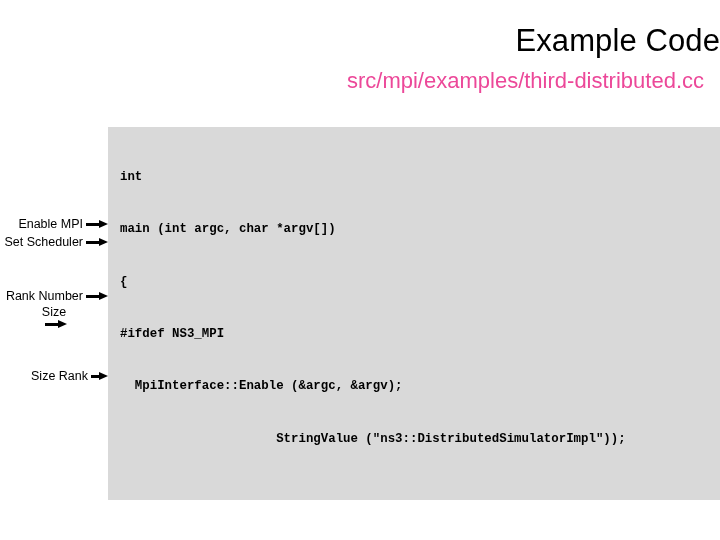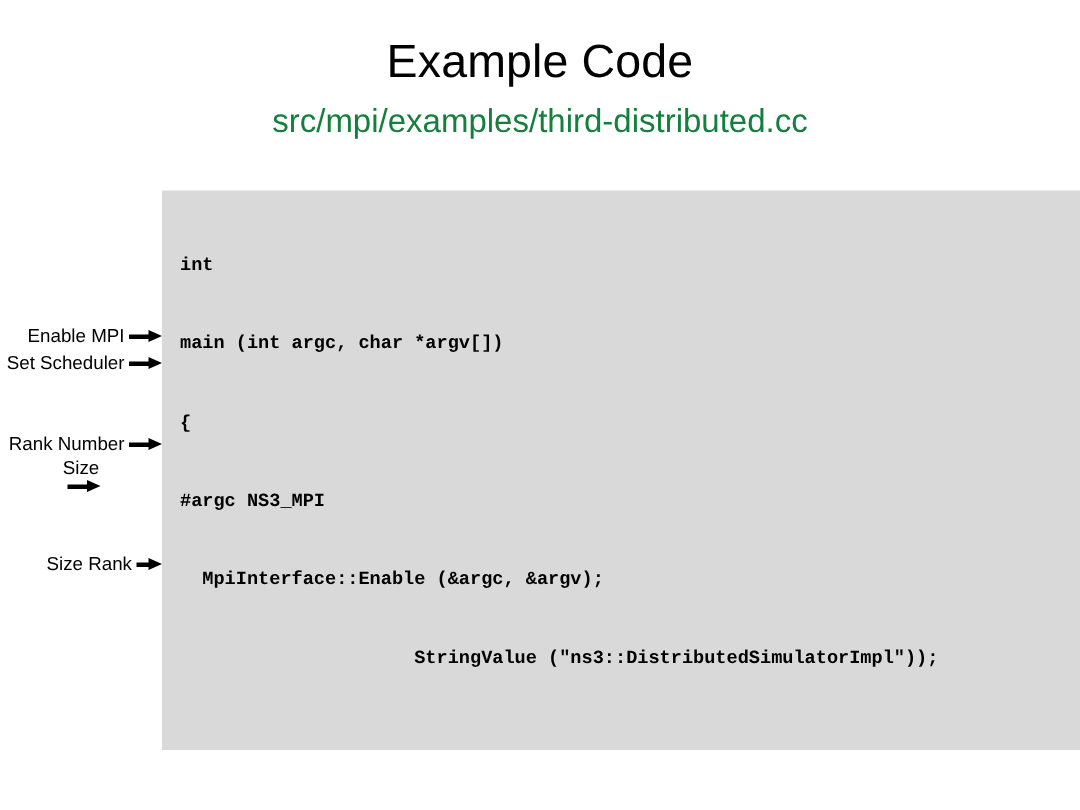--- a/index.html
+++ b/index.html
@@ -21,36 +21,36 @@
     width: 720px;
     height: 540px;
   }
 
   
   #title-block {
     position: absolute;
     left: 0;
     top: 22px;
     width: 720px;
-    text-align: center;
+    text-align: right;
   }
   #slide-title {
     font-size: 31px;
     line-height: 38px;
     color: #000000;
     font-weight: normal;
     letter-spacing: 0.1px;
     margin: 0;
   }
   #slide-subtitle {
     font-size: 22px;
     line-height: 29px;
-    color: #15803d;
+    color: #ec4899;
     font-weight: normal;
-    margin: 0;
+    margin: 16px;
     margin-top: 6px;
   }
 
   
   #code-panel {
     position: absolute;
     left: 108px;
     top: 127px;
     width: 620px;
     height: 373px;
@@ -143,21 +143,21 @@
   <div id="title-block">
     <div id="slide-title">Example Code</div>
     <div id="slide-subtitle">src/mpi/examples/third-distributed.cc</div>
   </div>
 
   <div id="code-panel">
     <div id="code-listing">
       <span class="code-line">int</span>
       <span class="code-line">main (int argc, char *argv[])</span>
       <span class="code-line">{</span>
-      <span class="code-line">#argc NS3_MPI</span>
+      <span class="code-line">#ifdef NS3_MPI</span>
       <span class="code-line">  MpiInterface::Enable (&amp;argc, &amp;argv);</span>
       <span class="code-line">                     StringValue ("ns3::DistributedSimulatorImpl"));</span>
       
       
       
       
       
       
       
       

